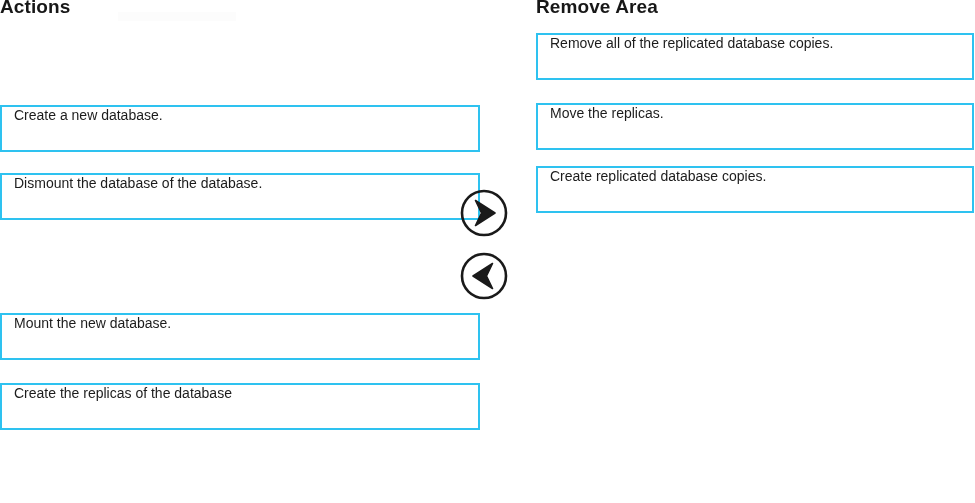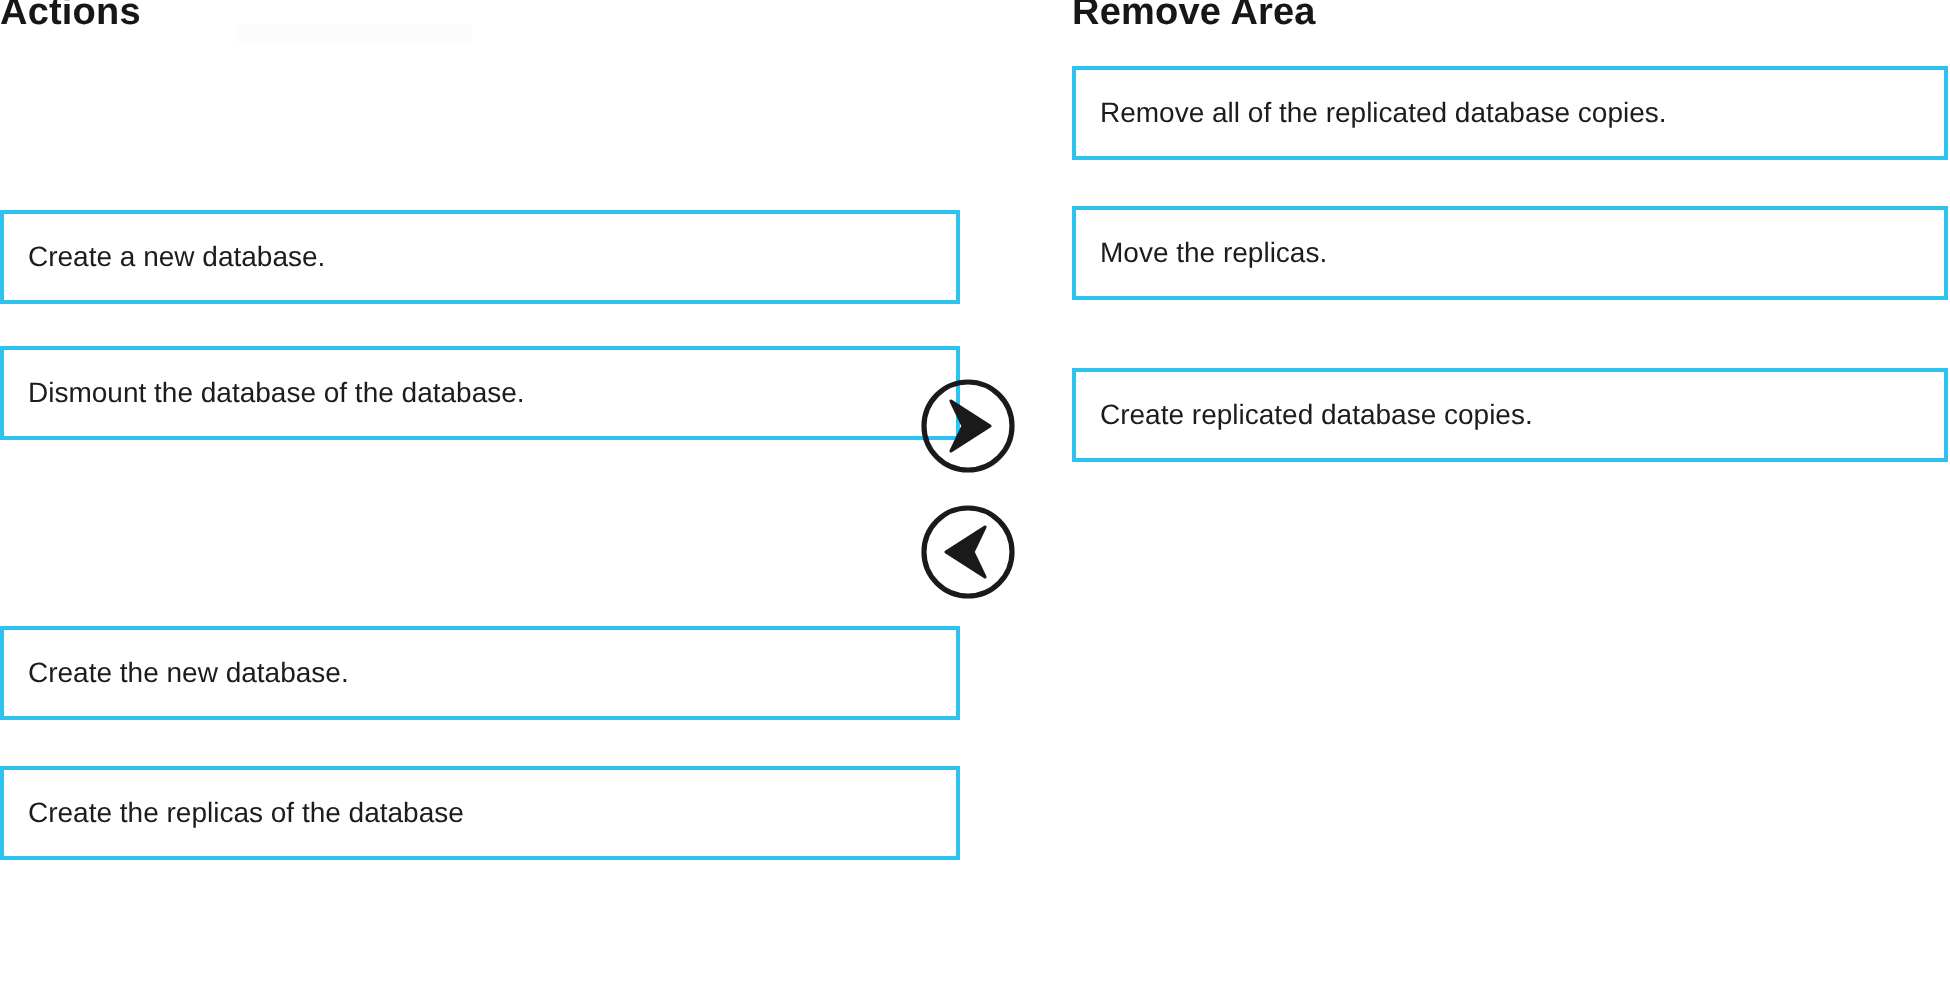--- a/index.html
+++ b/index.html
@@ -45,21 +45,20 @@
     background: #fcfcfc;
   }
 
   
   .item-box {
     position: absolute;
     box-sizing: border-box;
     background: #ffffff;
     border: 2px solid #2ec2f0;
     display: flex;
-    align-items: center;
     height: 47px;
   }
   .item-box .item-label {
     font-size: 14px;
     line-height: 17px;
     color: #1c1c1c;
     padding-left: 12px;
     padding-right: 8px;
     white-space: nowrap;
   }
@@ -93,40 +92,40 @@
 
     <div class="item-box" style="top:105px">
       <span class="item-label">Create a new database.</span>
     </div>
 
     <div class="item-box" style="top:173px">
       <span class="item-label">Dismount the database of the database.</span>
     </div>
 
     <div class="item-box" style="top:313px">
-      <span class="item-label">Create the new database.</span>
+      <span class="item-label">Mount the new database.</span>
     </div>
 
     <div class="item-box" style="top:383px">
       <span class="item-label">Create the replicas of the database</span>
     </div>
 
   </div>
 
   <div class="right-col">
 
     <div class="item-box" style="top:33px">
       <span class="item-label">Remove all of the replicated database copies.</span>
     </div>
 
     <div class="item-box" style="top:103px">
       <span class="item-label">Move the replicas.</span>
     </div>
 
-    <div class="item-box" style="top:184px">
+    <div class="item-box" style="top:166px">
       <span class="item-label">Create replicated database copies.</span>
     </div>
 
   </div>
 
   <div class="arrow-btn" id="move-right-button">
     <svg width="50" height="50" viewBox="0 0 50 50" aria-hidden="true">
       <circle cx="25" cy="25" r="22" fill="none" stroke="#1a1a1a" stroke-width="2.6"></circle>
       <path d="M16.5 12.5 L36 25 L16.5 37.5 L22.5 25 Z" fill="#1a1a1a" stroke="#1a1a1a" stroke-width="1.6" stroke-linejoin="round"></path>
     </svg>

